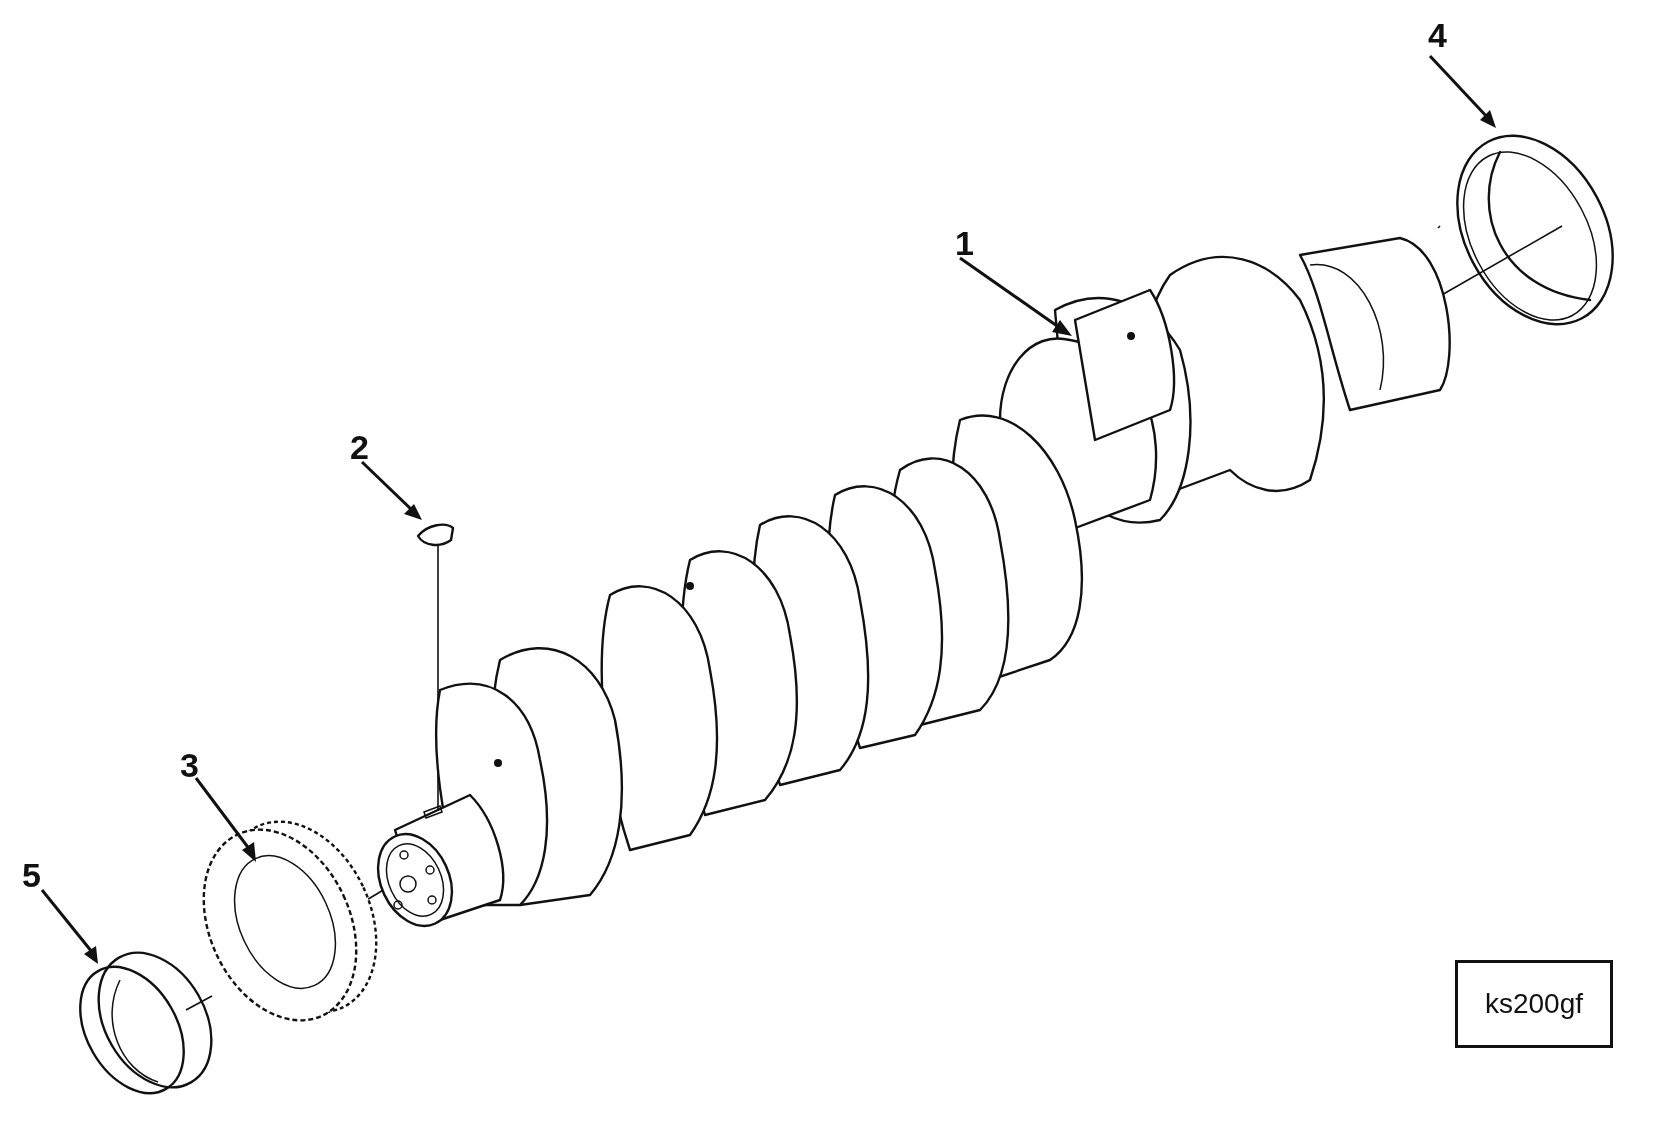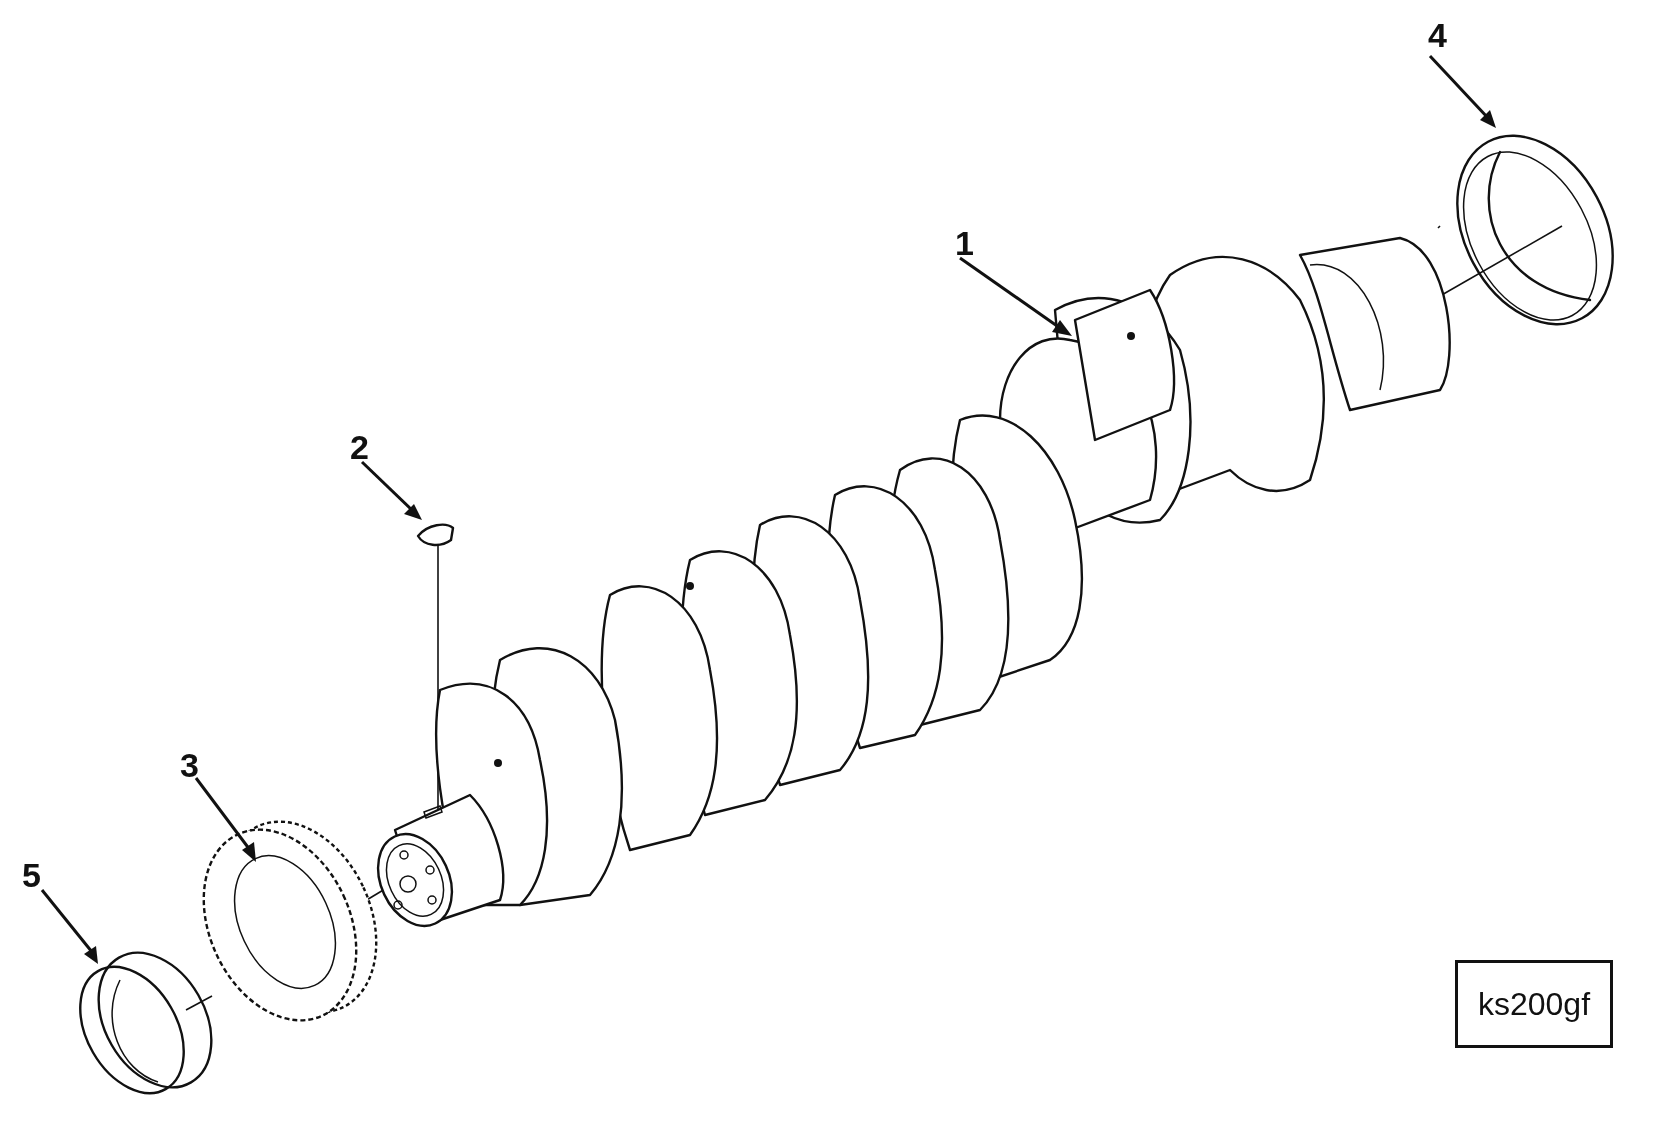--- a/index.html
+++ b/index.html
@@ -1,19 +1,19 @@
 <!DOCTYPE html>
 <html><head>
 <meta charset="utf-8">
 <style>
   html,body{margin:0;padding:0;background:#ffffff;}
   body{width:1680px;height:1121px;position:relative;overflow:hidden;font-family:"Liberation Sans",sans-serif;}
   #art{position:absolute;left:0;top:0;width:1680px;height:1121px;}
   .callout{position:absolute;font-family:"Liberation Sans",sans-serif;font-weight:bold;font-size:34px;color:#111;line-height:1;}
-  .figbox{position:absolute;left:1455px;top:960px;width:158px;height:88px;border:3px solid #111;box-sizing:border-box;display:flex;align-items:center;justify-content:center;font-family:"Liberation Sans",sans-serif;font-size:32px;color:#111;background:#fff;}
+  .figbox{position:absolute;left:1455px;top:960px;width:158px;height:88px;border:3px solid #111;box-sizing:border-box;display:flex;align-items:center;justify-content:center;font-family:"Liberation Sans",sans-serif;font-size:28px;color:#111;background:#fff;}
   svg .k{fill:none;stroke:#111;stroke-width:2.4;stroke-linejoin:round;stroke-linecap:round;}
   svg .kt{fill:none;stroke:#111;stroke-width:1.5;}
   svg .kf{fill:#fff;stroke:#111;stroke-width:2.4;stroke-linejoin:round;}
   svg .ax{fill:none;stroke:#111;stroke-width:1.6;}
   svg .ar{fill:none;stroke:#111;stroke-width:3;}
   svg .ah{fill:#111;stroke:none;}
 </style>
 </head>
 <body>
 

